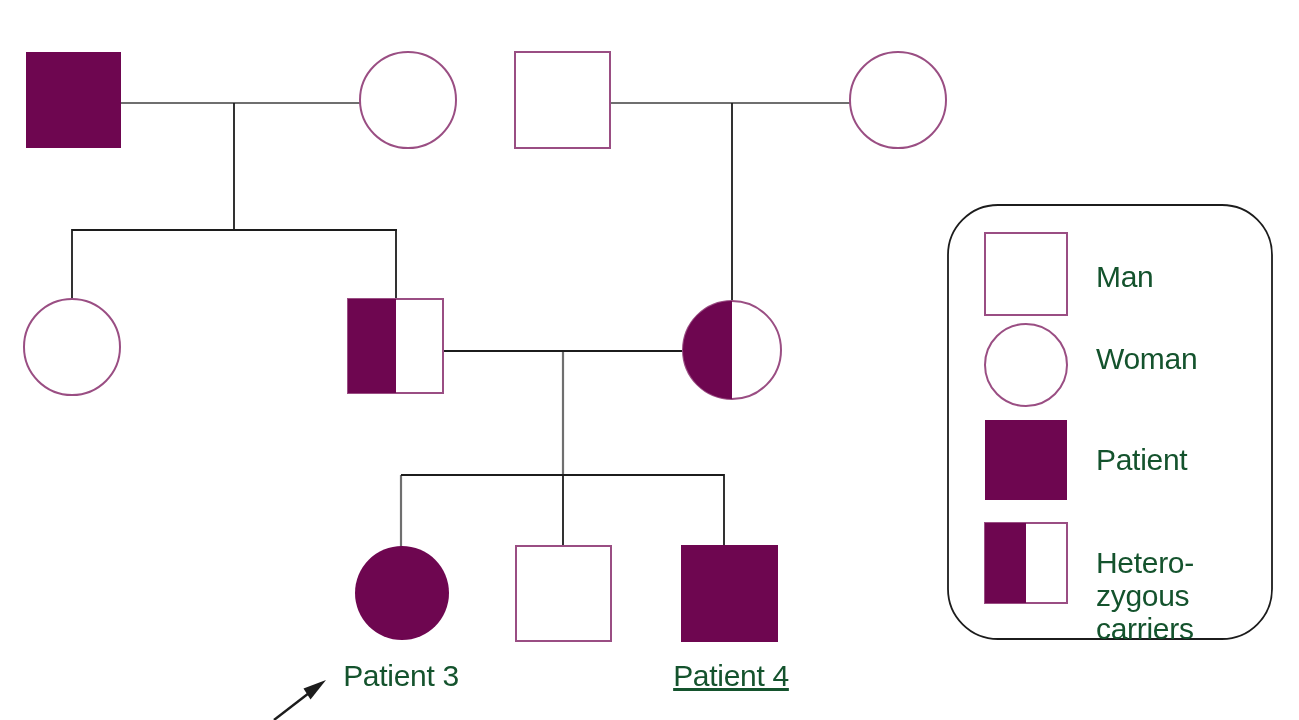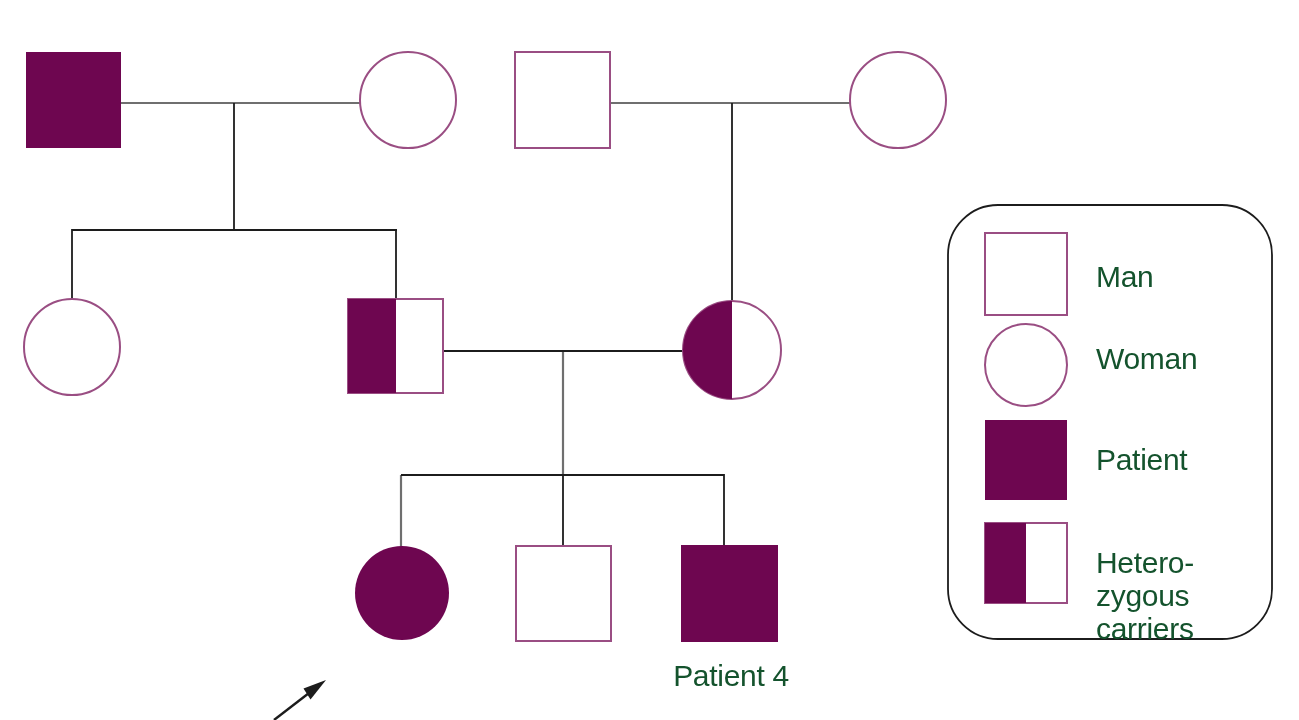--- a/index.html
+++ b/index.html
@@ -90,20 +90,21 @@
     </g>
 
     <rect x="948" y="205" width="324" height="434" rx="50" ry="50" fill="none" stroke-width="1.8" stroke="#1c1c1c"></rect>
 
     <g stroke="#1c1c1c">
       <line x1="274" y1="720" x2="309" y2="693" stroke-width="2.4"></line>
       <polygon points="326,680 310.5,699.5 303.5,688.5" stroke="none" fill="#1c1c1c"></polygon>
     </g>
   </svg>
 
-  <div class="txt patient-label" style="left:661px; top:659px;">Patient 4</div>
+  <div class="txt patient-label" style="left:331px; top:659px;">Patient 3</div>
+  <div class="txt patient-label" style="left:661px; top:659px;text-decoration:underline;">Patient 4</div>
 
   <div class="txt legend-label" style="top:260px;">Man</div>
   <div class="txt legend-label" style="top:342px;">Woman</div>
   <div class="txt legend-label" style="top:443px;">Patient</div>
   <div class="txt legend-label wrap" style="top:518px;margin-top:28px;">Hetero-zygous carriers</div>
 
 </div>
 
 </body></html>

